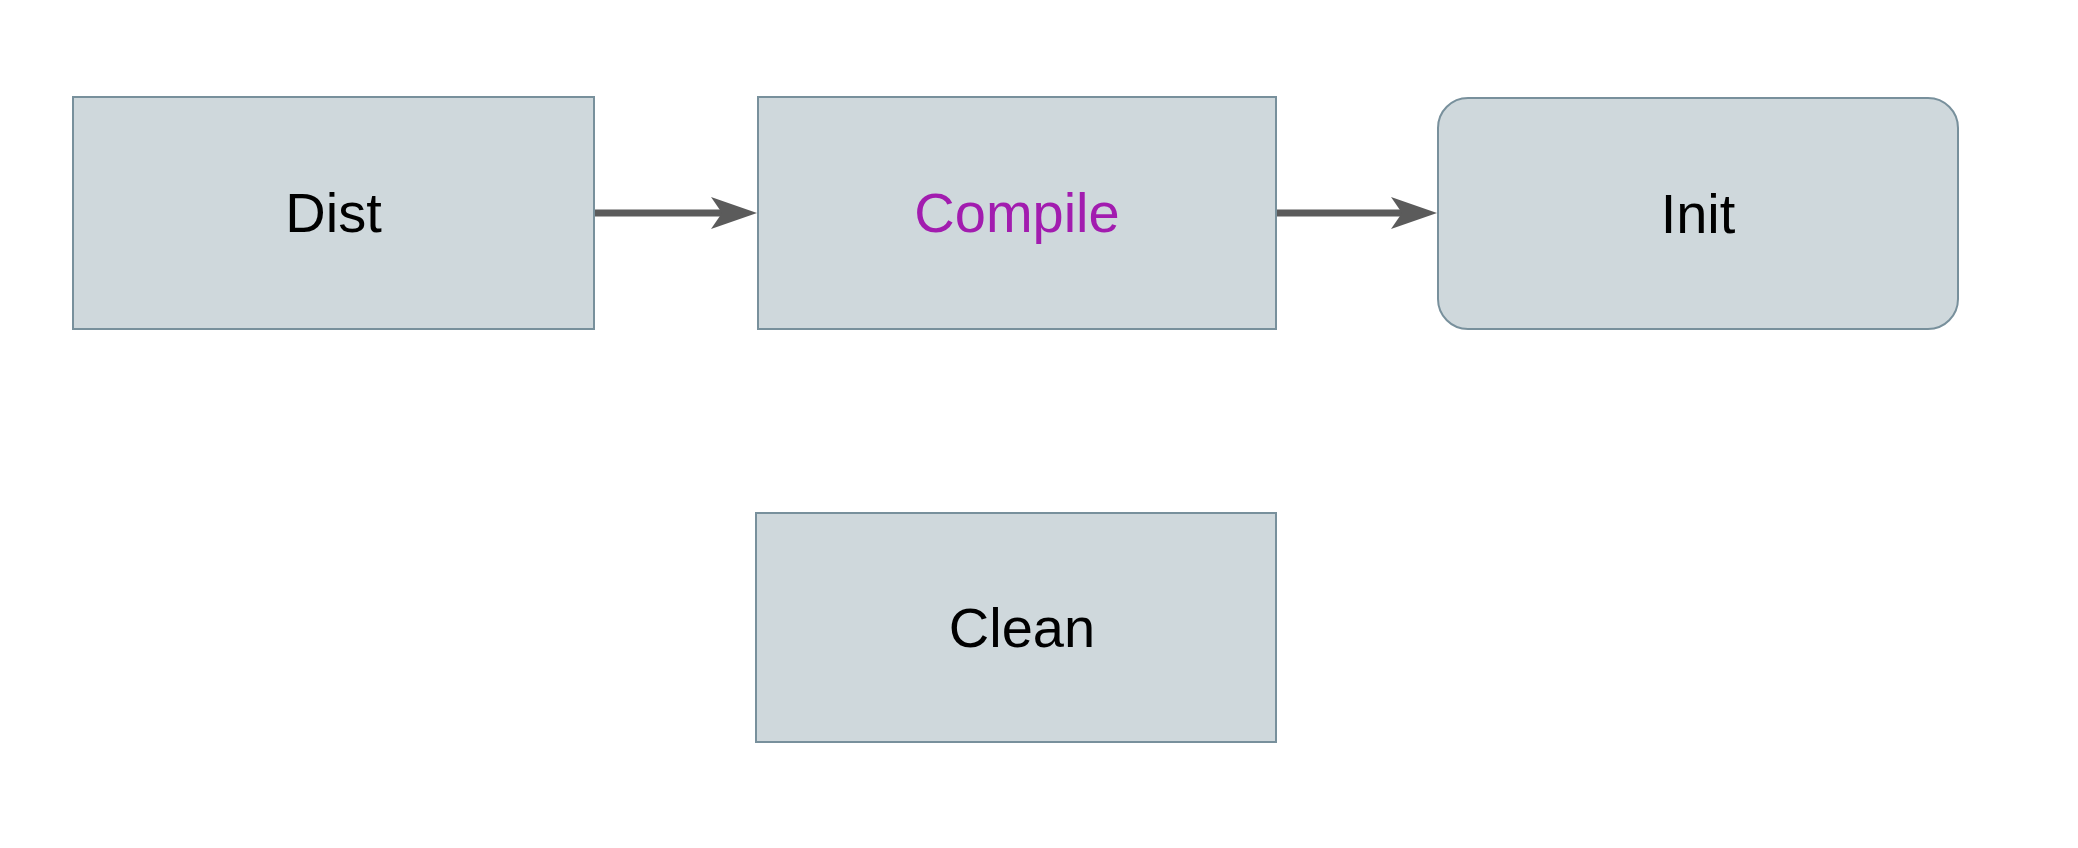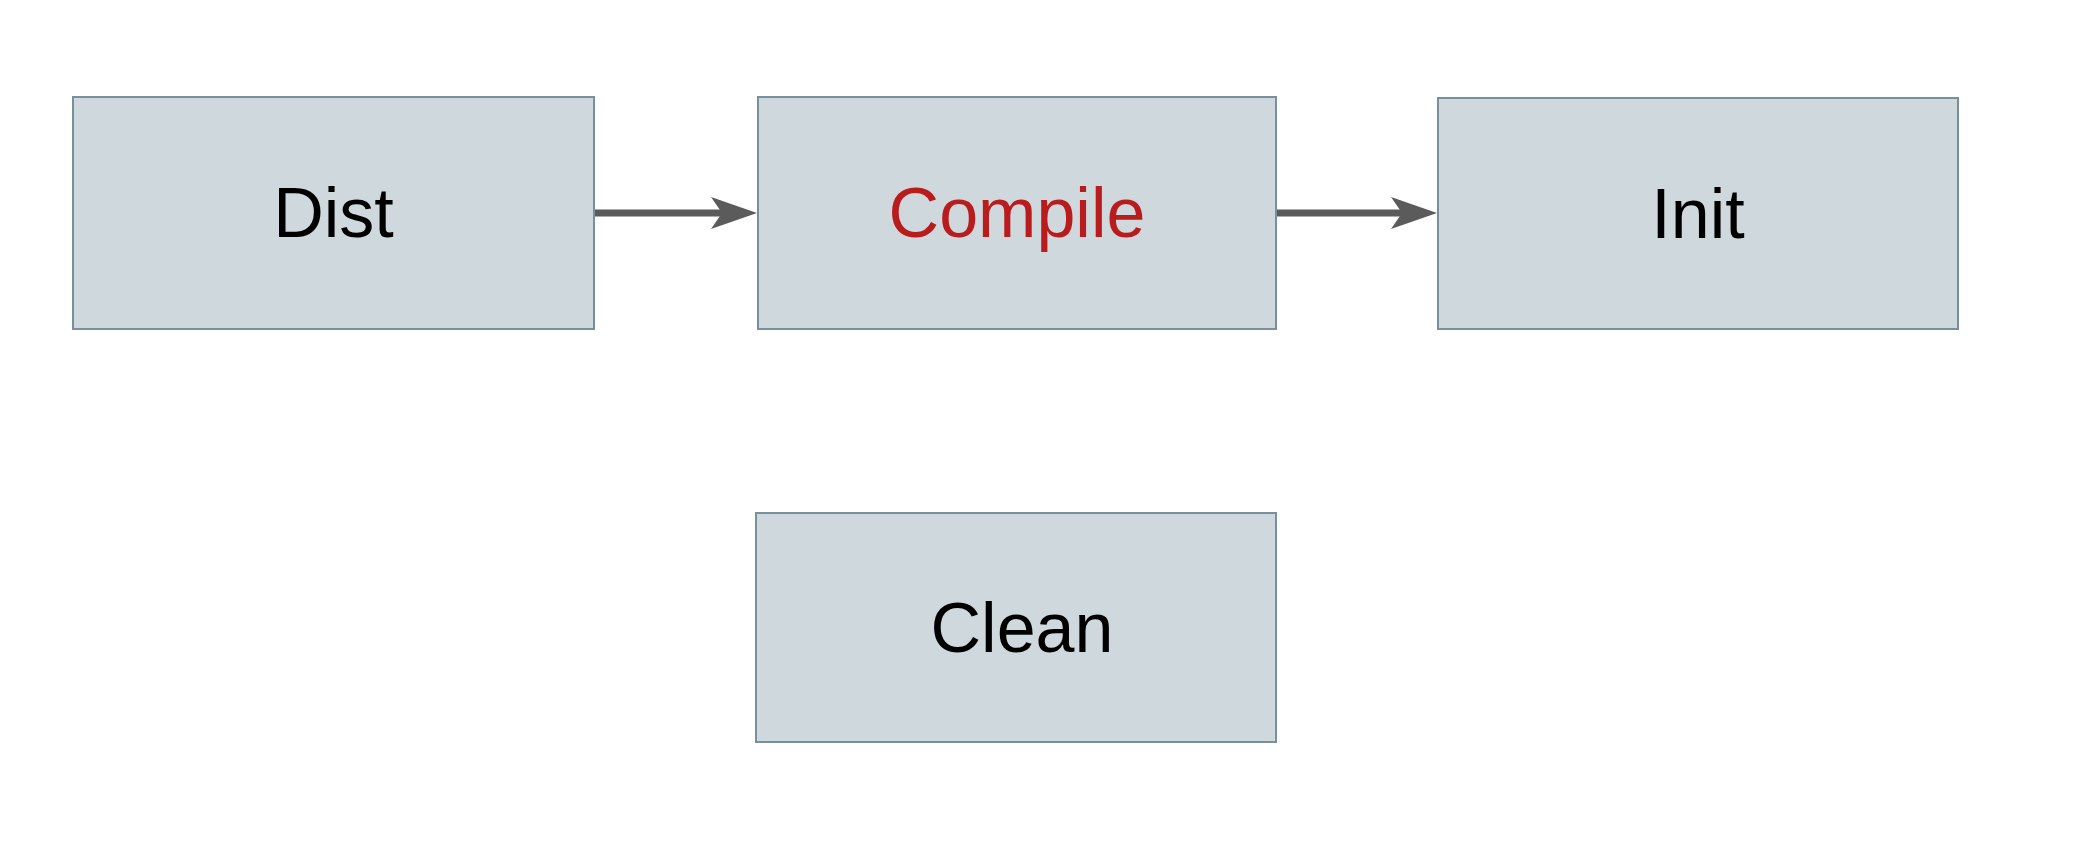--- a/index.html
+++ b/index.html
@@ -26,21 +26,21 @@
   .node {
     position: absolute;
     box-sizing: border-box;
     border-style: solid;
     border-width: 2px;
     display: flex;
     align-items: center;
     justify-content: center;
   }
   .node-label {
-    font-size: 70px;
+    font-size: 56px;
     line-height: 1;
     letter-spacing: 0px;
     white-space: nowrap;
     user-select: none;
   }
 </style>
 </head>
 <body>
 
 <div class="canvas" style="background: rgb(255, 255, 255);">
@@ -54,24 +54,24 @@
         <line x1="1277" y1="213" x2="1404" y2="213" stroke="#5b5b5b" stroke-width="7"></line>
         <polygon points="1437,213 1391,197 1402,213 1391,229" fill="#5b5b5b"></polygon>
       </g>
     </svg>
 
   <div class="node" style="left: 72px; top: 96px; width: 523px; height: 234px; background: rgb(207, 216, 220); border-color: rgb(120, 144, 156); border-width: 2px;">
     <span class="node-label" style="color: rgb(0, 0, 0);">Dist</span>
   </div>
 
   <div class="node" style="left: 757px; top: 96px; width: 520px; height: 234px; background: rgb(207, 216, 220); border-color: rgb(120, 144, 156); border-width: 2px;">
-    <span class="node-label" style="color: #b91c1c;">Compile</span>
+    <span class="node-label" style="color: #a21caf;">Compile</span>
   </div>
 
-  <div class="node" style="left: 1437px; top: 97px; width: 522px; height: 233px; background: rgb(207, 216, 220); border-color: rgb(120, 144, 156); border-width: 2px;">
+  <div class="node" style="left: 1437px; top: 97px; width: 522px; height: 233px; background: rgb(207, 216, 220); border-color: rgb(120, 144, 156); border-width: 2px; border-radius: 31px;">
     <span class="node-label" style="color: rgb(0, 0, 0);">Init</span>
   </div>
 
   <div class="node" style="left: 755px; top: 512px; width: 522px; height: 231px; background: rgb(207, 216, 220); border-color: rgb(120, 144, 156); border-width: 2px; padding-left: 12px;">
     <span class="node-label" style="color: rgb(0, 0, 0);">Clean</span>
   </div>
 
 </div>
 
 </body></html>

